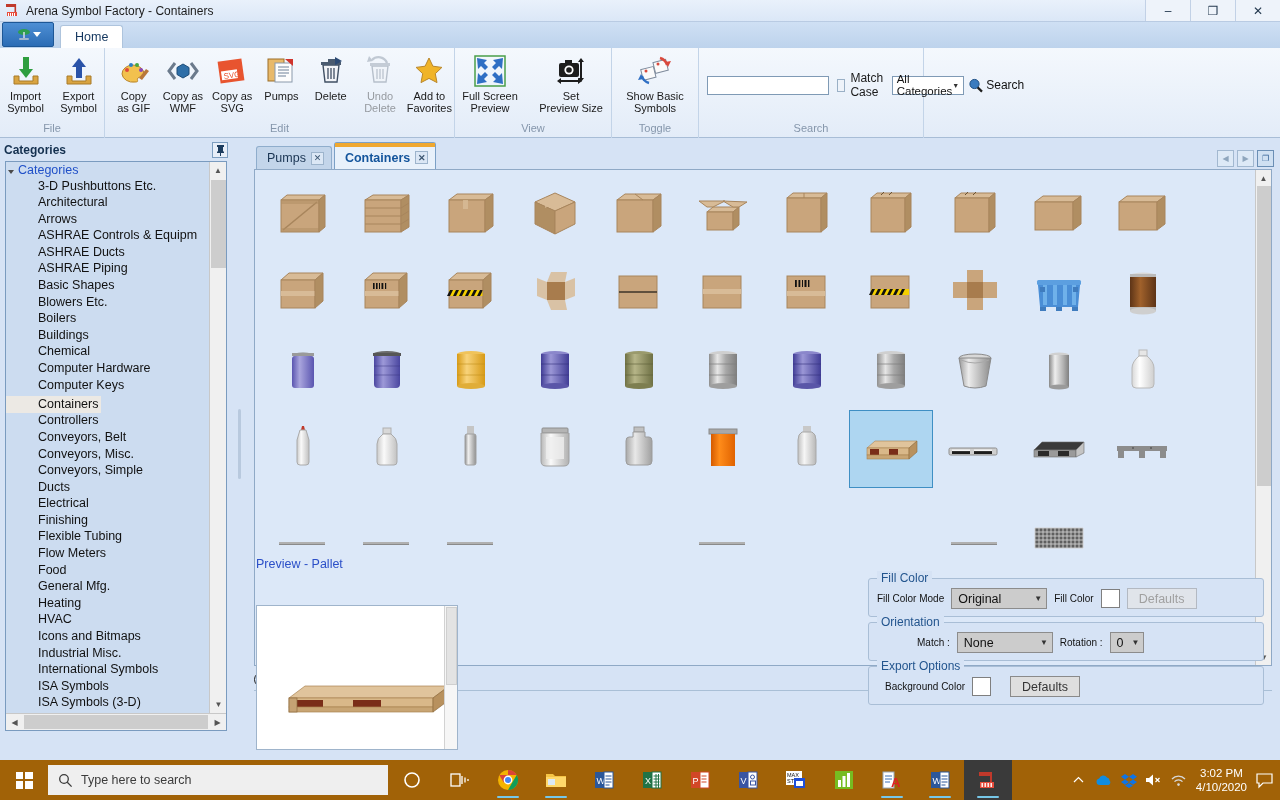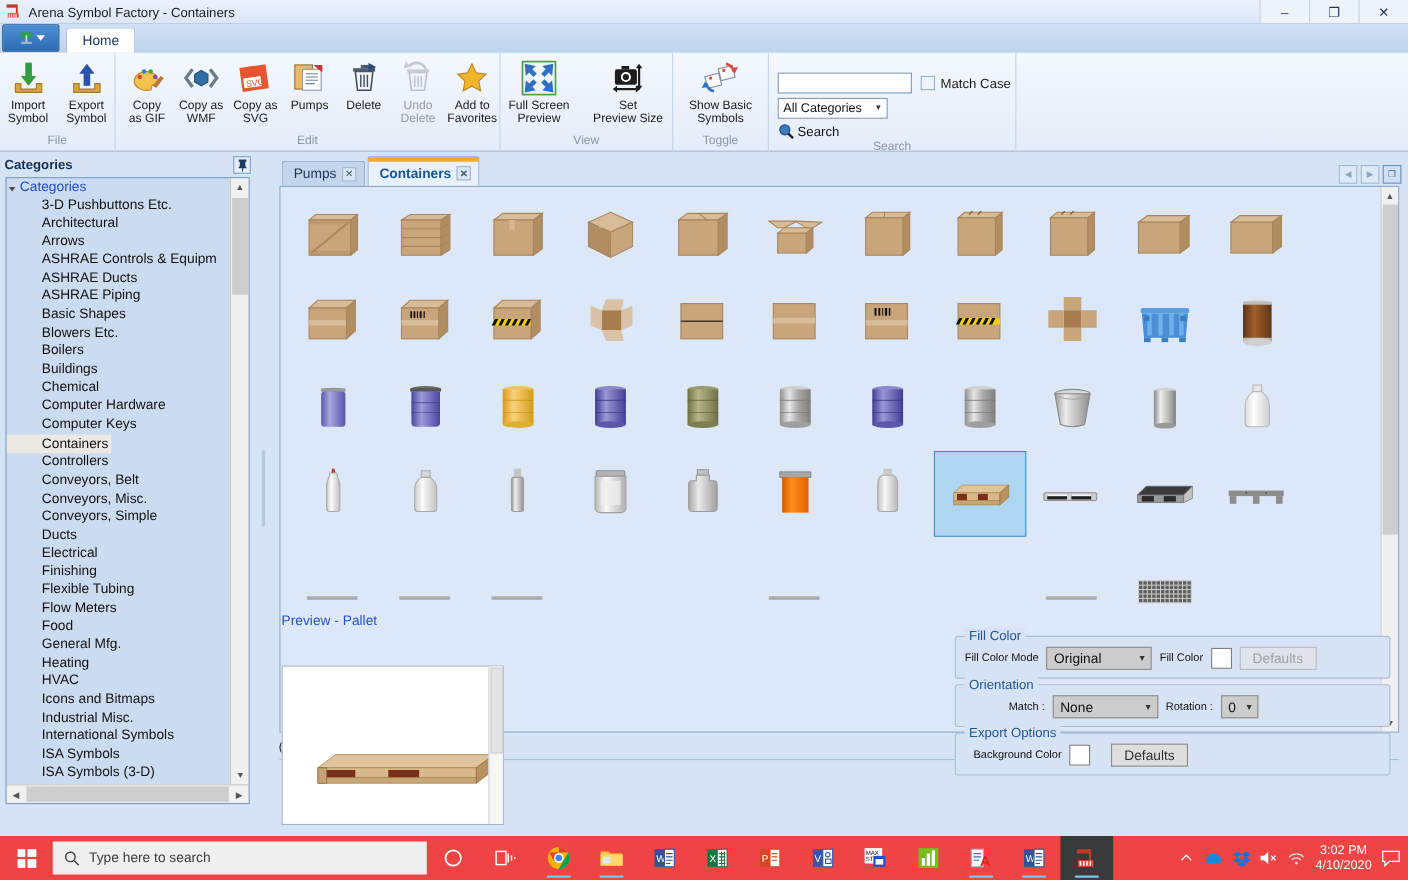--- a/index.html
+++ b/index.html
@@ -145,21 +145,21 @@
   .flabel { font-size: 10px; color: #111; }
   .fsel { height: 21px; min-width: 88px; background: #ccc; border: 1px solid #8c8c8c;
           display: flex; align-items: center; justify-content: space-between; padding: 0 4px 0 6px; font-size: 12.5px; color: #111; }
   .fsel .cv { font-size: 8px; color: #333; margin-left: 8px; }
   .swatch { width: 19px; height: 19px; background: #fff; border: 1px solid #7f7f7f; }
   .fbtn { height: 21px; padding: 0 11px; background: #dedede; border: 1px solid #8a8a8a;
           font-size: 12.5px; color: #333; display: flex; align-items: center; }
   .fbtn.dis { color: #a0a0a0; background: #e0e4ea; border-color: #b3b9c2; }
 
   
-  .taskbar { position: absolute; bottom: 0; left: 0; width: 1280px; height: 40px; background: #ef4444; display: flex; align-items: center; }
+  .taskbar { position: absolute; bottom: 0; left: 0; width: 1280px; height: 40px; background: #a16207; display: flex; align-items: center; }
   .startbtn { width: 48px; height: 40px; display: flex; align-items: center; justify-content: center; }
   .winlogo { width: 17px; height: 17px; display: grid; grid-template-columns: 1fr 1fr; grid-template-rows: 1fr 1fr; gap: 2px; }
   .winlogo i { background: #fff; display: block; }
   .tsearch { width: 340px; height: 30px; background: #efefef; display: flex; align-items: center; gap: 8px; padding: 0 10px; }
   .tsearch span { font-size: 12.5px; color: #3b3b3b; }
   .tbicons { display: flex; align-items: center; }
   .tbi { width: 48px; height: 40px; display: flex; align-items: center; justify-content: center; position: relative; }
   .tbi.active { background: #3a3a3a; }
   .tbi.open::after { content: ''; position: absolute; bottom: 2px; left: 13px; width: 22px; height: 2.5px; background: #76c7e8; border-radius: 2px; }
   .tray { margin-left: auto; display: flex; align-items: center; gap: 9px; padding-right: 8px; color: #fff; }
@@ -374,21 +374,21 @@
               <path d="M3 20 l3 5 l-6 1 z" fill="#2f6fc4"></path>
             </svg>
           </div>
           <div class="rbtn-lbl">Show Basic<br>Symbols</div>
         </div>
       </div>
       <div class="rgroup-label">Toggle</div>
     </div>
 
     <div class="rgroup" style="width:225px">
-      <div class="rgroup-items" style="flex-direction:column;padding:18px 0 0 8px;gap:4px;align-items:flex-start">
+      <div class="rgroup-items" style="flex-direction:row;padding:0 0 0 8px;gap:4px;align-items:center">
         <div style="display:flex;align-items:center;gap:8px">
           <input class="search-input" style="width: 122px; height: 19px; border: 1px solid rgb(127, 154, 181); font-size: 12px; padding: 0px 3px;" placeholder="">
           <span style="display:flex;align-items:center;gap:5px">
             <span style="width:13px;height:13px;border:1px solid #9ab0c6;background:#eef3fa;display:inline-block"></span>
             <span style="font-size:12px;color:#1a1a1a">Match Case</span>
           </span>
         </div>
         <div style="width:100px;height:19px;background:#fff;border:1px solid #7f9ab5;display:flex;align-items:center;justify-content:space-between;padding:0 4px">
           <span style="font-size:11.5px;color:#111">All Categories</span>
           <span style="font-size:7px;color:#333">▼</span>

